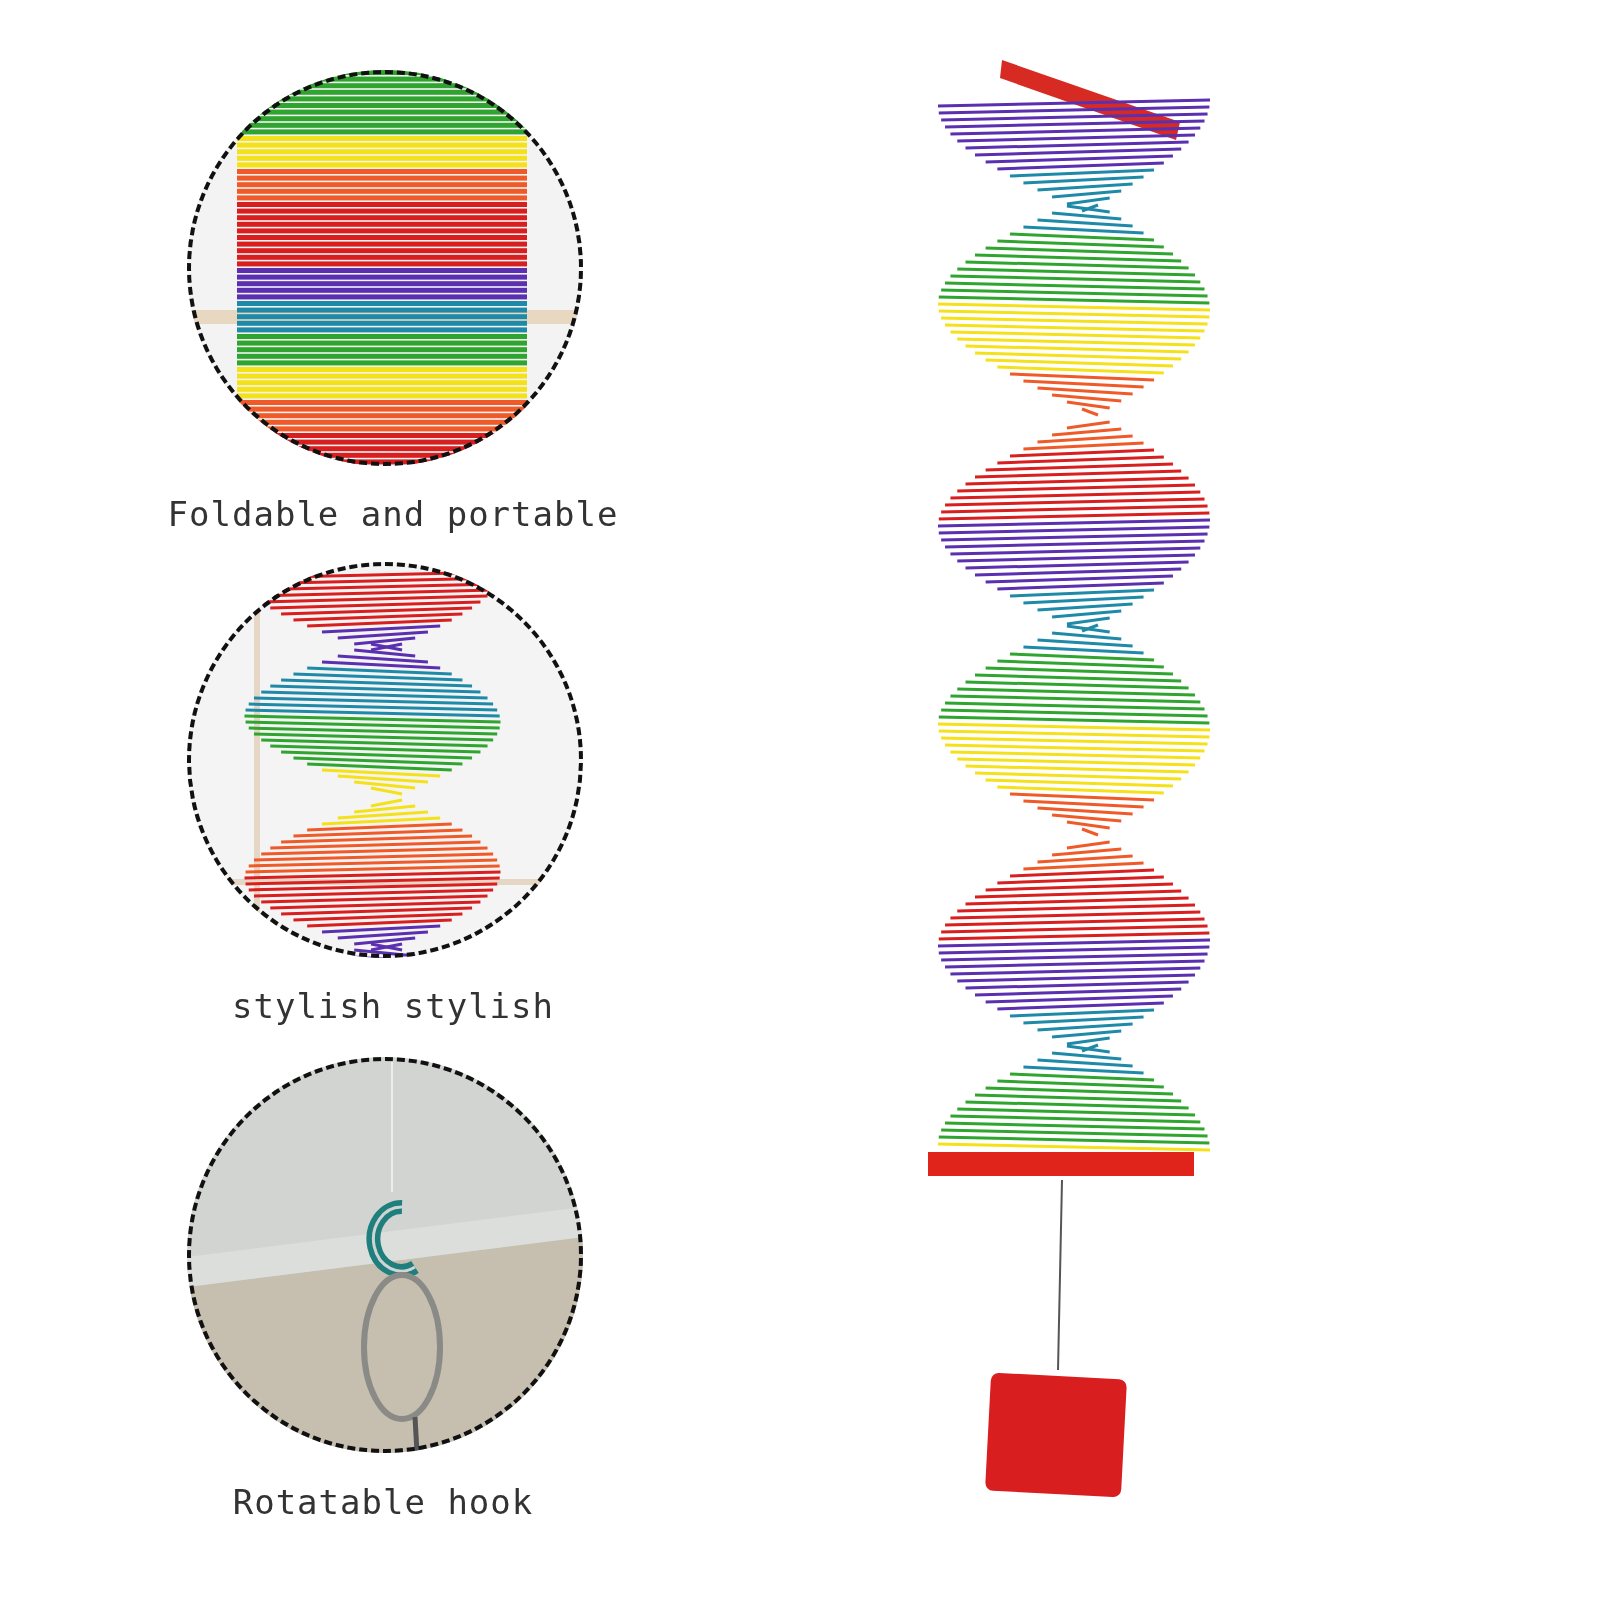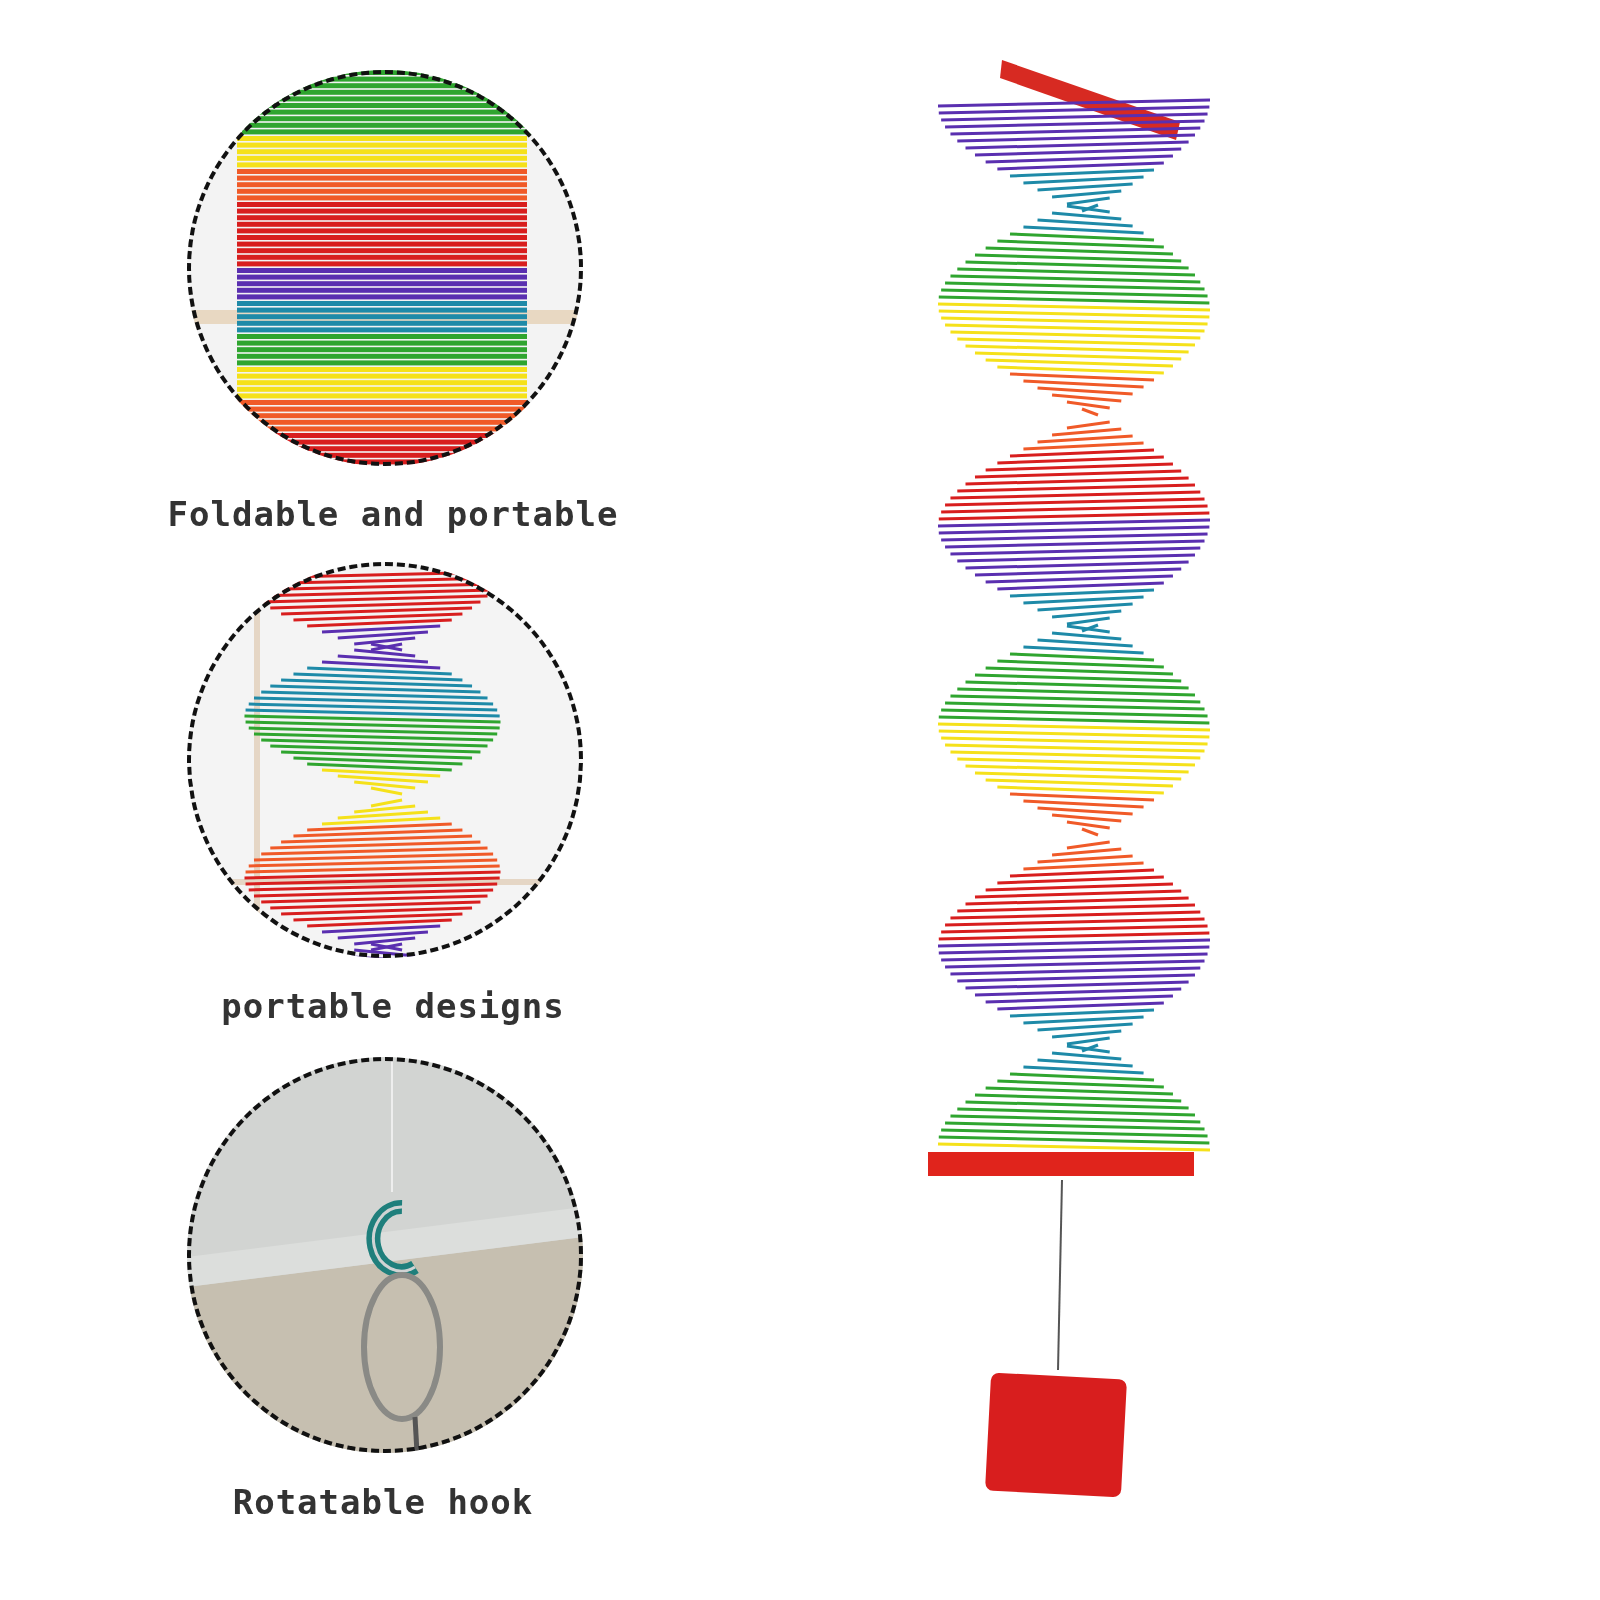--- a/index.html
+++ b/index.html
@@ -1,19 +1,19 @@
 <!DOCTYPE html>
 <html><head>
 <meta charset="utf-8">
 <style>
   html,body{margin:0;padding:0;background:#ffffff;}
   body{width:1600px;height:1600px;position:relative;overflow:hidden;font-family:"DejaVu Sans Mono","Liberation Mono",monospace;}
   .circle{position:absolute;width:396px;height:396px;border-radius:50%;overflow:hidden;box-sizing:border-box;}
   .ring{position:absolute;width:396px;height:396px;border-radius:50%;border:4px dashed #111;box-sizing:border-box;pointer-events:none;}
-  .caption{position:absolute;font-weight:bold;font-size:34px;color:#333;letter-spacing:1px;text-align:center;white-space:nowrap;}
+  .caption{position:absolute;font-weight:normal;font-size:34px;color:#333;letter-spacing:1px;text-align:center;white-space:nowrap;}
   svg{display:block}
 </style>
 </head>
 <body>
 
 <div class="circle" style="left:187px;top:70px;background:#f1f1f1;">
   <svg width="396" height="396" viewBox="0 0 396 396">
     <rect x="0" y="0" width="396" height="396" fill="#f3f3f3"></rect>
     <rect x="0" y="240" width="396" height="14" fill="#e8d8c2"></rect>
     <g id="stripes1">
@@ -154,21 +154,21 @@
         <line x1="150.78270575938205" y1="376" x2="240.9467844093695" y2="370" stroke="#5a2fb0" stroke-width="3"></line>
         <line x1="167.20352253092716" y1="382" x2="228.1750380315011" y2="376" stroke="#5a2fb0" stroke-width="3"></line>
         <line x1="184.0232798635427" y1="388" x2="215.09300455057792" y2="382" stroke="#5a2fb0" stroke-width="3"></line>
         <line x1="184.02327986354277" y1="382" x2="215.09300455057783" y2="388" stroke="#5a2fb0" stroke-width="3"></line>
         <line x1="167.2035225309271" y1="388" x2="228.17503803150112" y2="394" stroke="#5a2fb0" stroke-width="3"></line>
         <line x1="150.78270575938214" y1="394" x2="240.94678440936946" y2="400" stroke="#5a2fb0" stroke-width="3"></line>
       </g>
   </svg>
 </div>
 <div class="ring" style="left:187px;top:562px;"></div>
-<div class="caption" style="left:150px;top:986px;width:486px;">portable designs</div>
+<div class="caption" style="left:150px;top:986px;width:486px;">stylish stylish</div>
 
 <div class="circle" style="left:187px;top:1057px;">
   <svg width="396" height="396" viewBox="0 0 396 396">
     <rect width="396" height="396" fill="#d2d4d2"></rect>
     <polygon points="0,230 396,180 396,396 0,396" fill="#c6bfb0"></polygon>
     <polygon points="0,200 396,150 396,180 0,230" fill="#dcdedc"></polygon>
     <line x1="205" y1="0" x2="205" y2="135" stroke="#eeeeee" stroke-width="2"></line>
     <path d="M215,150 A28,32 0 1 0 228,210" fill="none" stroke="#1f7f7c" stroke-width="14"></path>
     <path d="M215,150 A28,32 0 1 0 228,210" fill="none" stroke="#cfd3d3" stroke-width="3"></path>
     <ellipse cx="215" cy="290" rx="38" ry="72" fill="none" stroke="#8a8a86" stroke-width="6"></ellipse>

